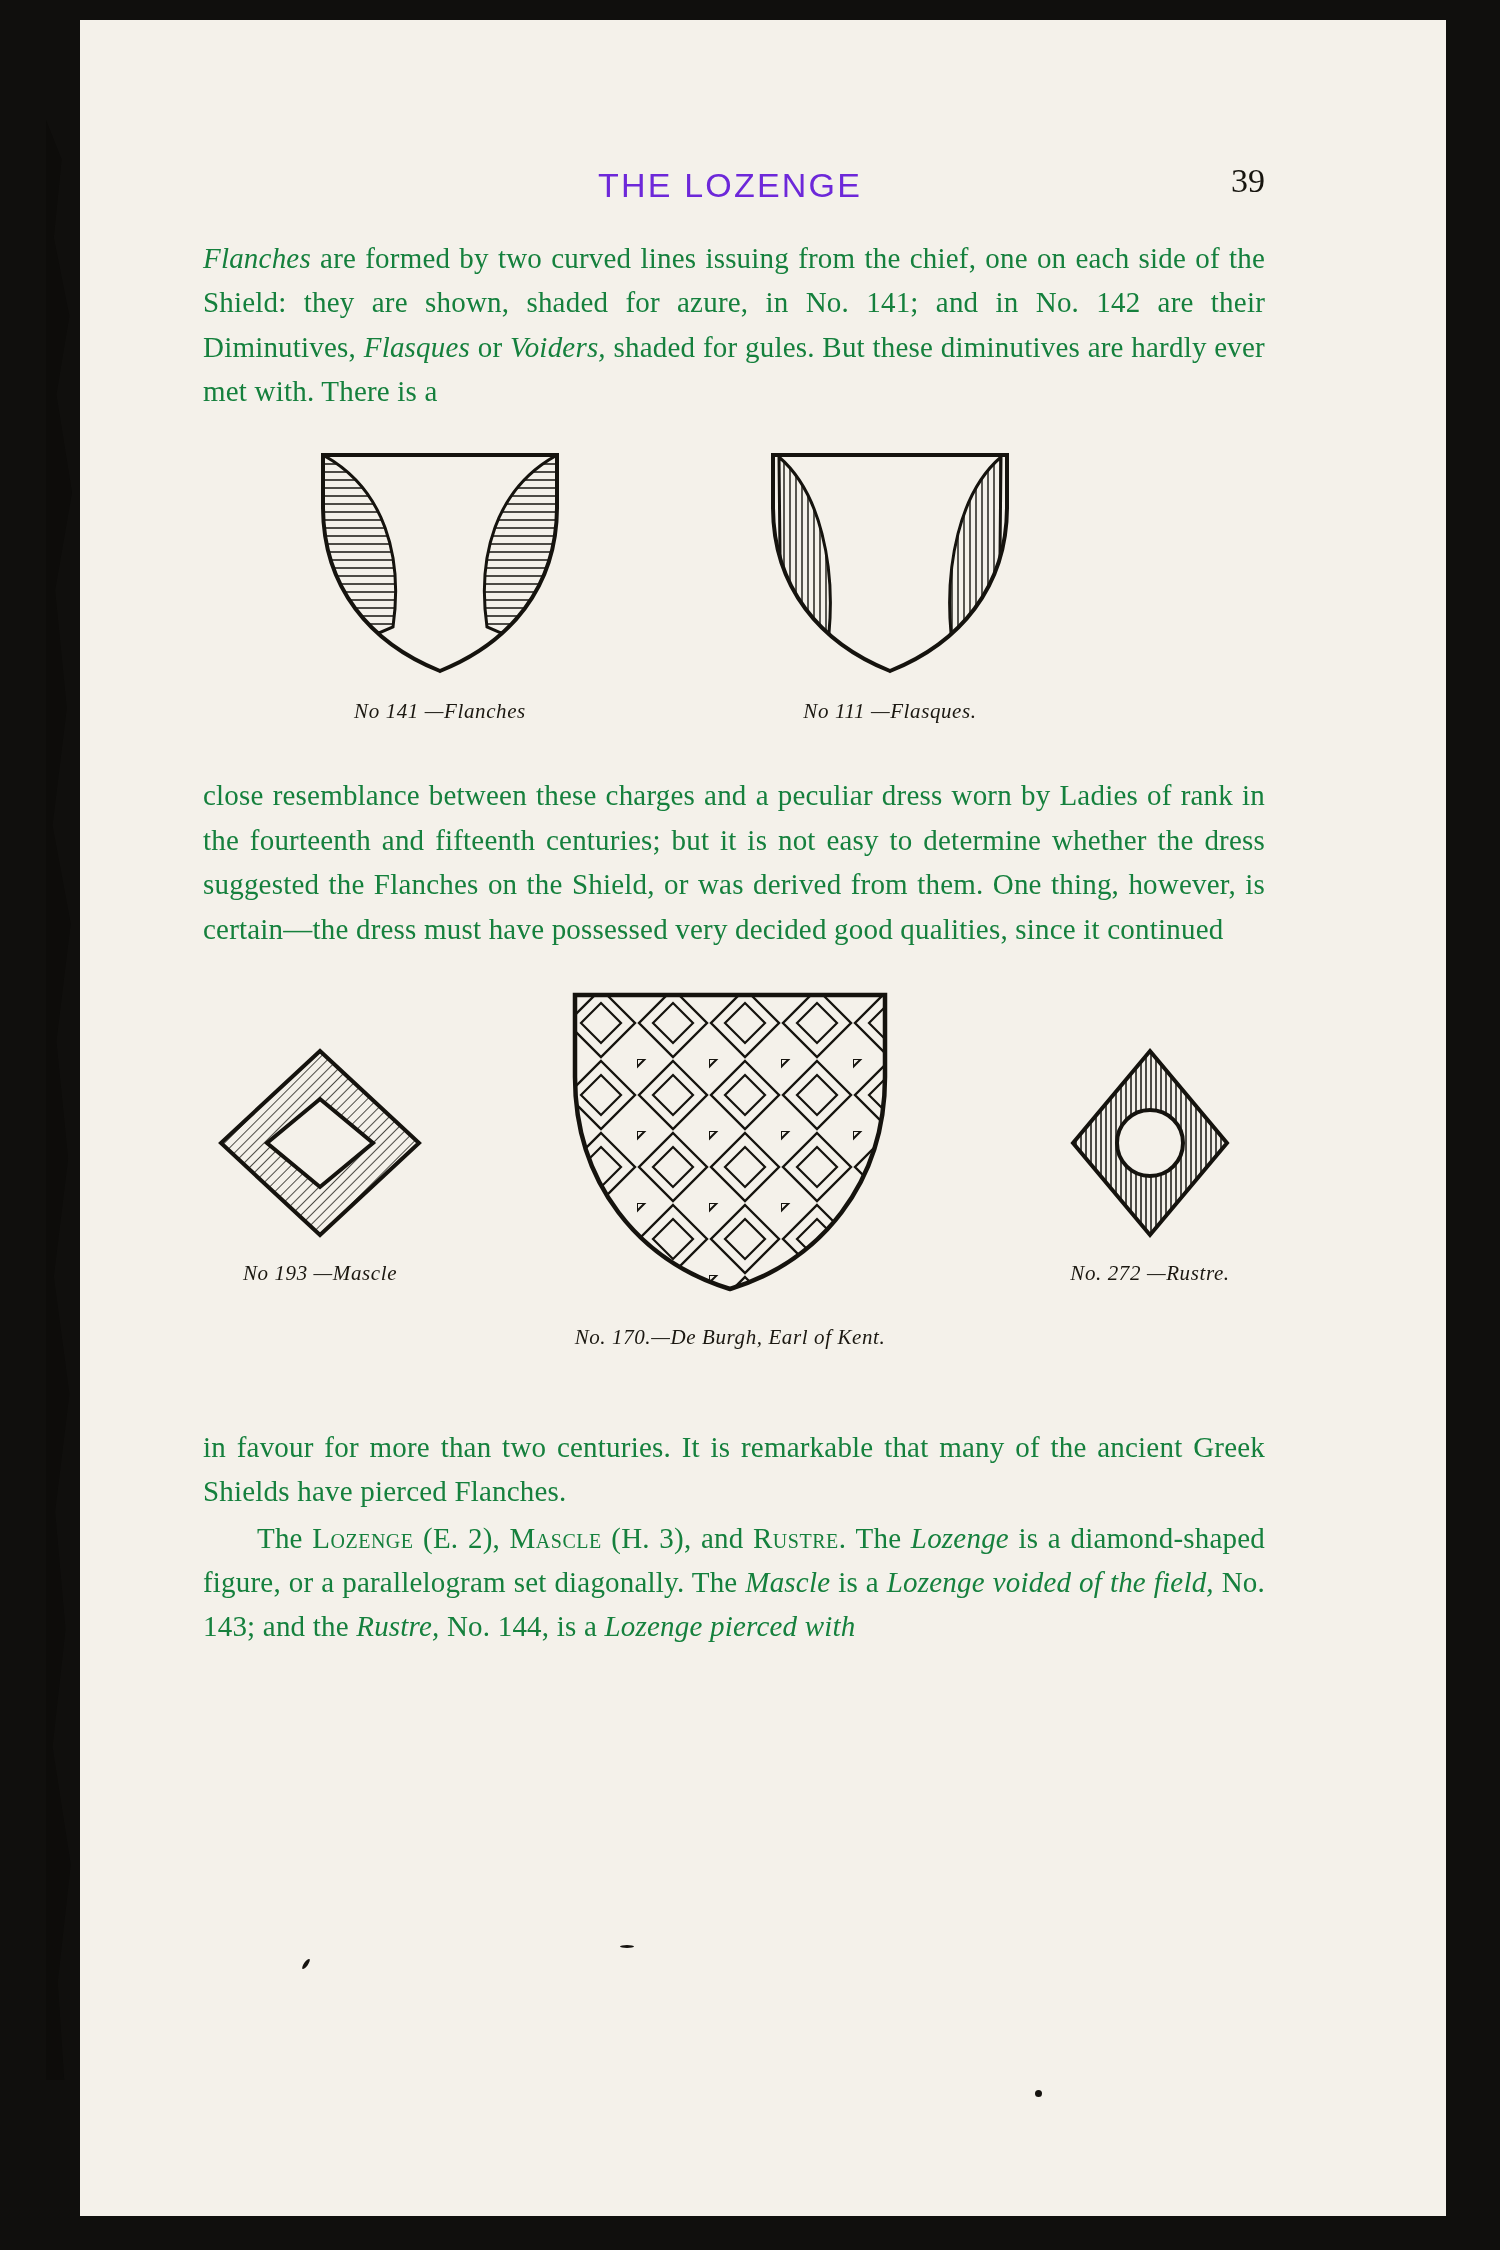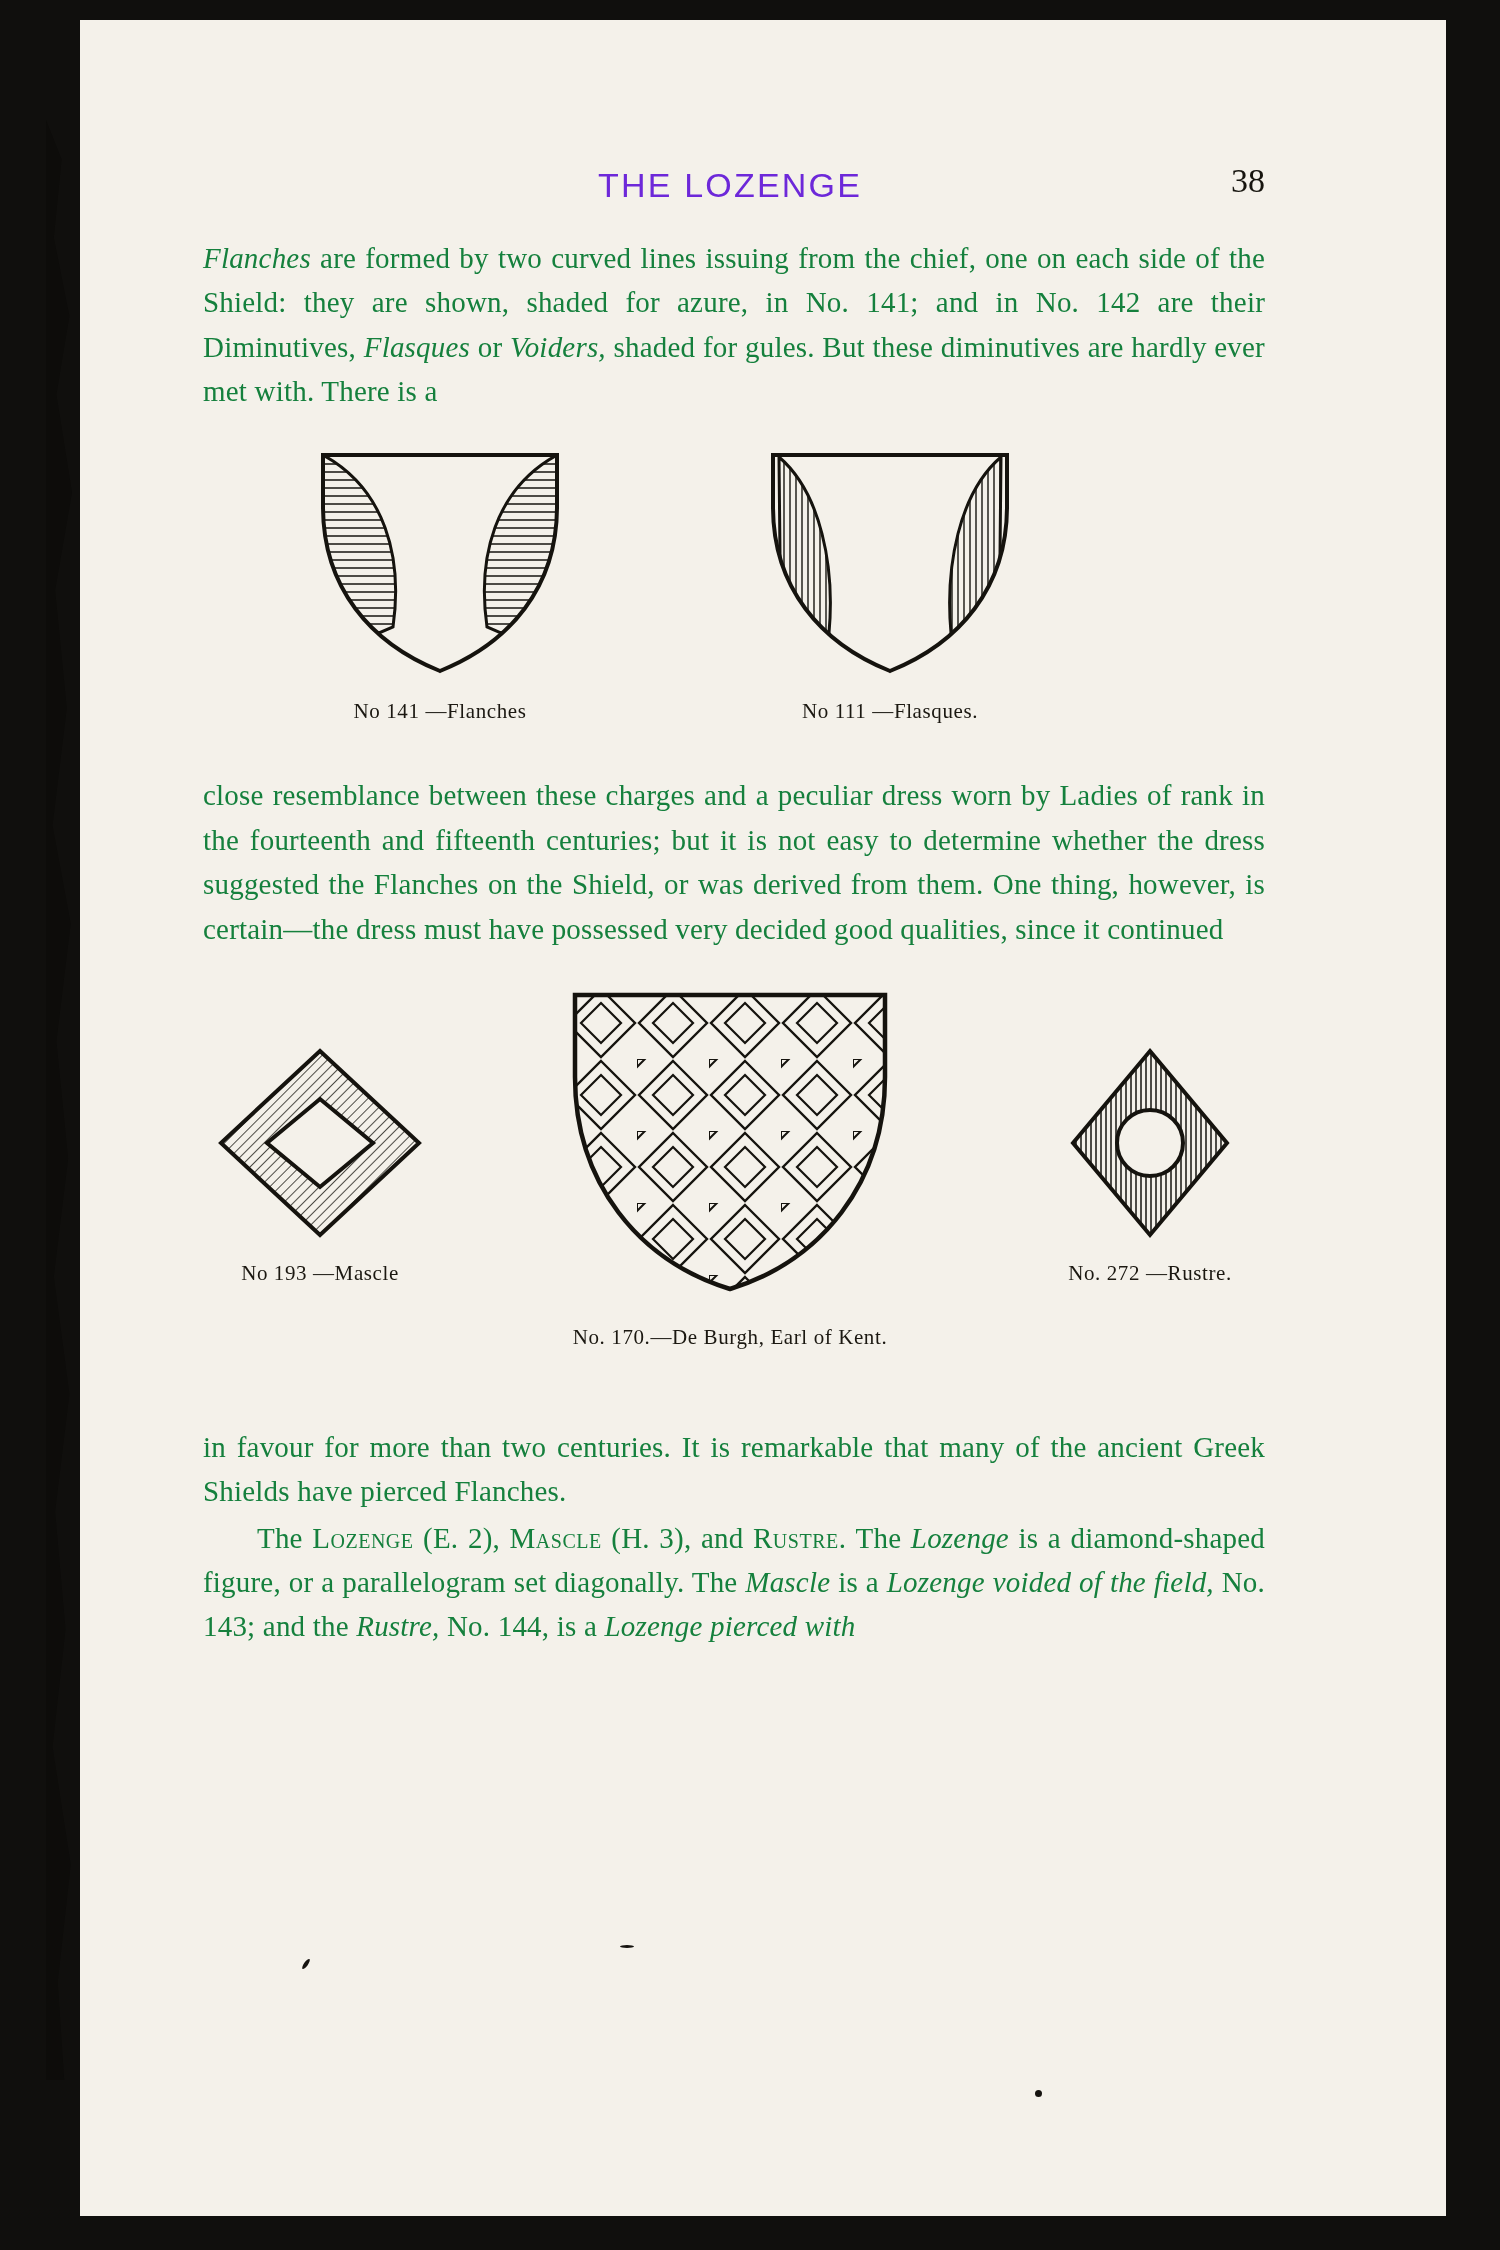--- a/index.html
+++ b/index.html
@@ -116,20 +116,21 @@
   .sc {
     font-variant: small-caps;
     letter-spacing: 0.5px;
   }
   .indent { text-indent: 54px; }
 
   
   .figs-row {
     position: relative;
     width: 1070px;
+    font-style: italic;
   }
   .fig-caption {
     text-align: center;
     font-size: 21px;
     letter-spacing: 0.6px;
     color: #1b1811;
     font-family: "Liberation Serif", serif;
   }
 
   .shield-wrap { position: relative; }
@@ -142,21 +143,21 @@
 <body>
 
 <div id="scan">
 
   <div id="page">
 
     <div id="content">
 
       <div class="running-head">
         <div class="rh-title">THE LOZENGE</div>
-        <div class="rh-page">38</div>
+        <div class="rh-page">39</div>
       </div>
 
       <p class="body" id="p1"><span class="i">Flanches</span><span> are formed by two curved lines issuing from the chief, one on each side of the Shield: they are shown, shaded for azure, in No. 141; and in No. 142 are their Diminutives, </span><span class="i">Flasques</span><span> or </span><span class="i">Voiders,</span><span> shaded for gules.  But these diminutives are hardly ever met with.  There is a</span></p>
 
       <div class="figs-row" style="height:300px; margin-top:34px;">
 
         <div class="shield-wrap" style="position:absolute; left:120px; top:0; width:250px;">
           <svg width="250" height="230" viewBox="0 0 250 230">
             <defs>
               <pattern id="hhatch" width="8" height="8" patternUnits="userSpaceOnUse">

